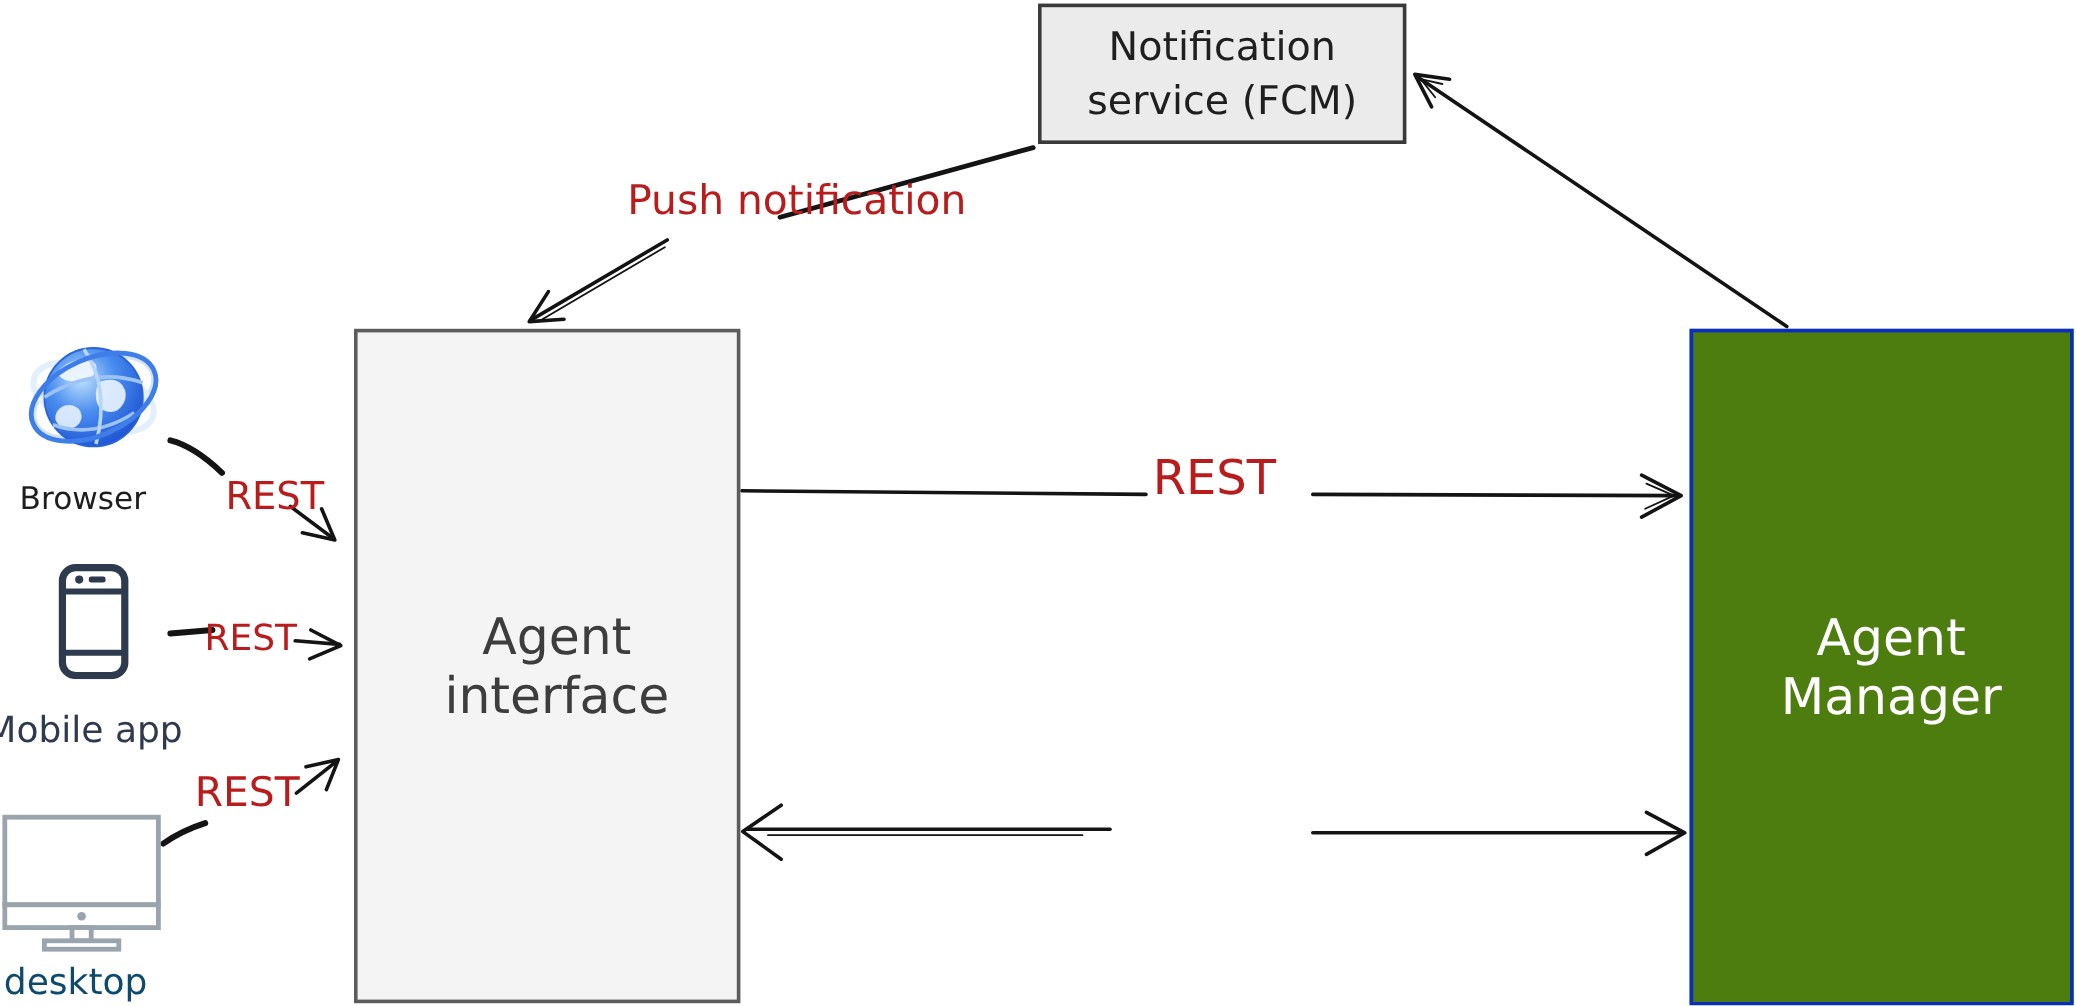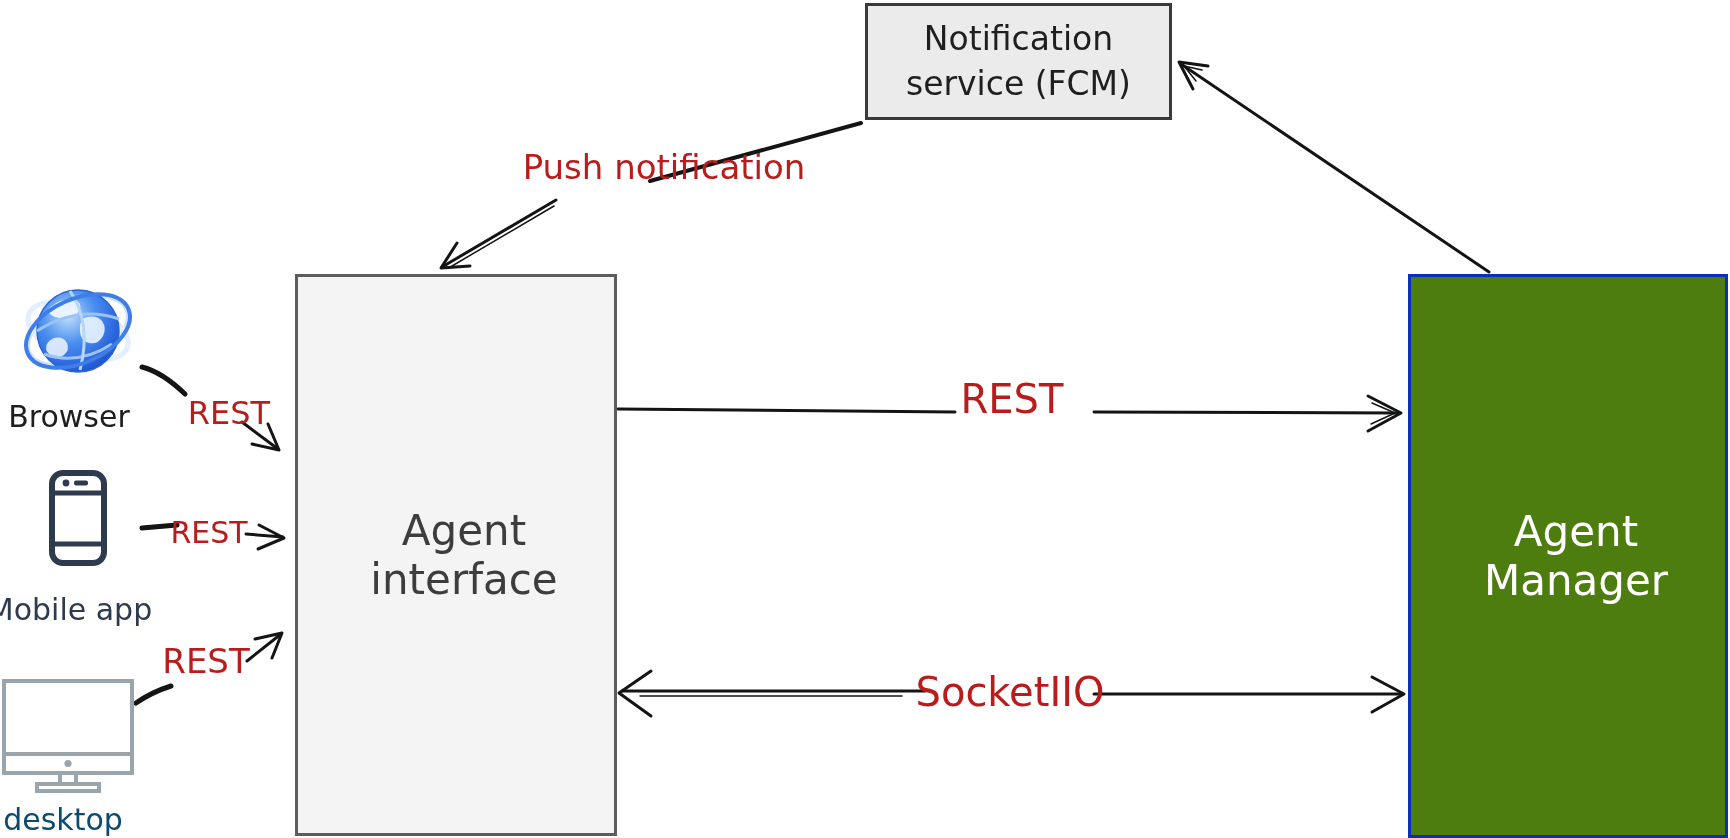--- a/index.html
+++ b/index.html
@@ -42,21 +42,21 @@
   #browser-rest-label{left:229px;top:413px;font-size:32px;}
   #mobile-rest-label{left:209px;top:532px;font-size:30px;}
   #desktop-rest-label{left:206px;top:661px;font-size:34px;}
   #main-rest-label{left:1012px;top:399px;font-size:40px;}
   #socket-label{left:1010px;top:692px;font-size:40px;}
   #push-label{left:664px;top:167px;font-size:34px;}
   .client-label{
     position:absolute;transform:translate(-50%,-50%);
     white-space:nowrap;
   }
-  #browser-label{left:69px;top:416px;font-size:30px;color:#1e1e1e;}
+  #browser-label{left:69px;top:416px;font-size:26px;color:#1e1e1e;}
   #mobile-label{left:70px;top:609px;font-size:30px;color:#2e3a4e;}
   #desktop-label{left:63px;top:819px;font-size:30px;color:#0c4a6e;}
   .icon{position:absolute;}
   #globe-icon{left:22px;top:276px;}
   #phone-icon{left:48px;top:470px;}
   #monitor-icon{left:0px;top:678px;}
 </style>
 </head>
 <body>
 
@@ -160,16 +160,15 @@
   </svg>
 
   <div class="client-label" id="browser-label">Browser</div>
   <div class="client-label" id="mobile-label">Mobile app</div>
   <div class="client-label" id="desktop-label">desktop</div>
 
   <div class="edge-label" id="browser-rest-label">REST</div>
   <div class="edge-label" id="mobile-rest-label">REST</div>
   <div class="edge-label" id="desktop-rest-label">REST</div>
   <div class="edge-label" id="main-rest-label">REST</div>
-  <div class="edge-label" id="socket-label">SocketIIO</div>
   <div class="edge-label" id="push-label">Push notification</div>
 
 </div>
 
 </body></html>

